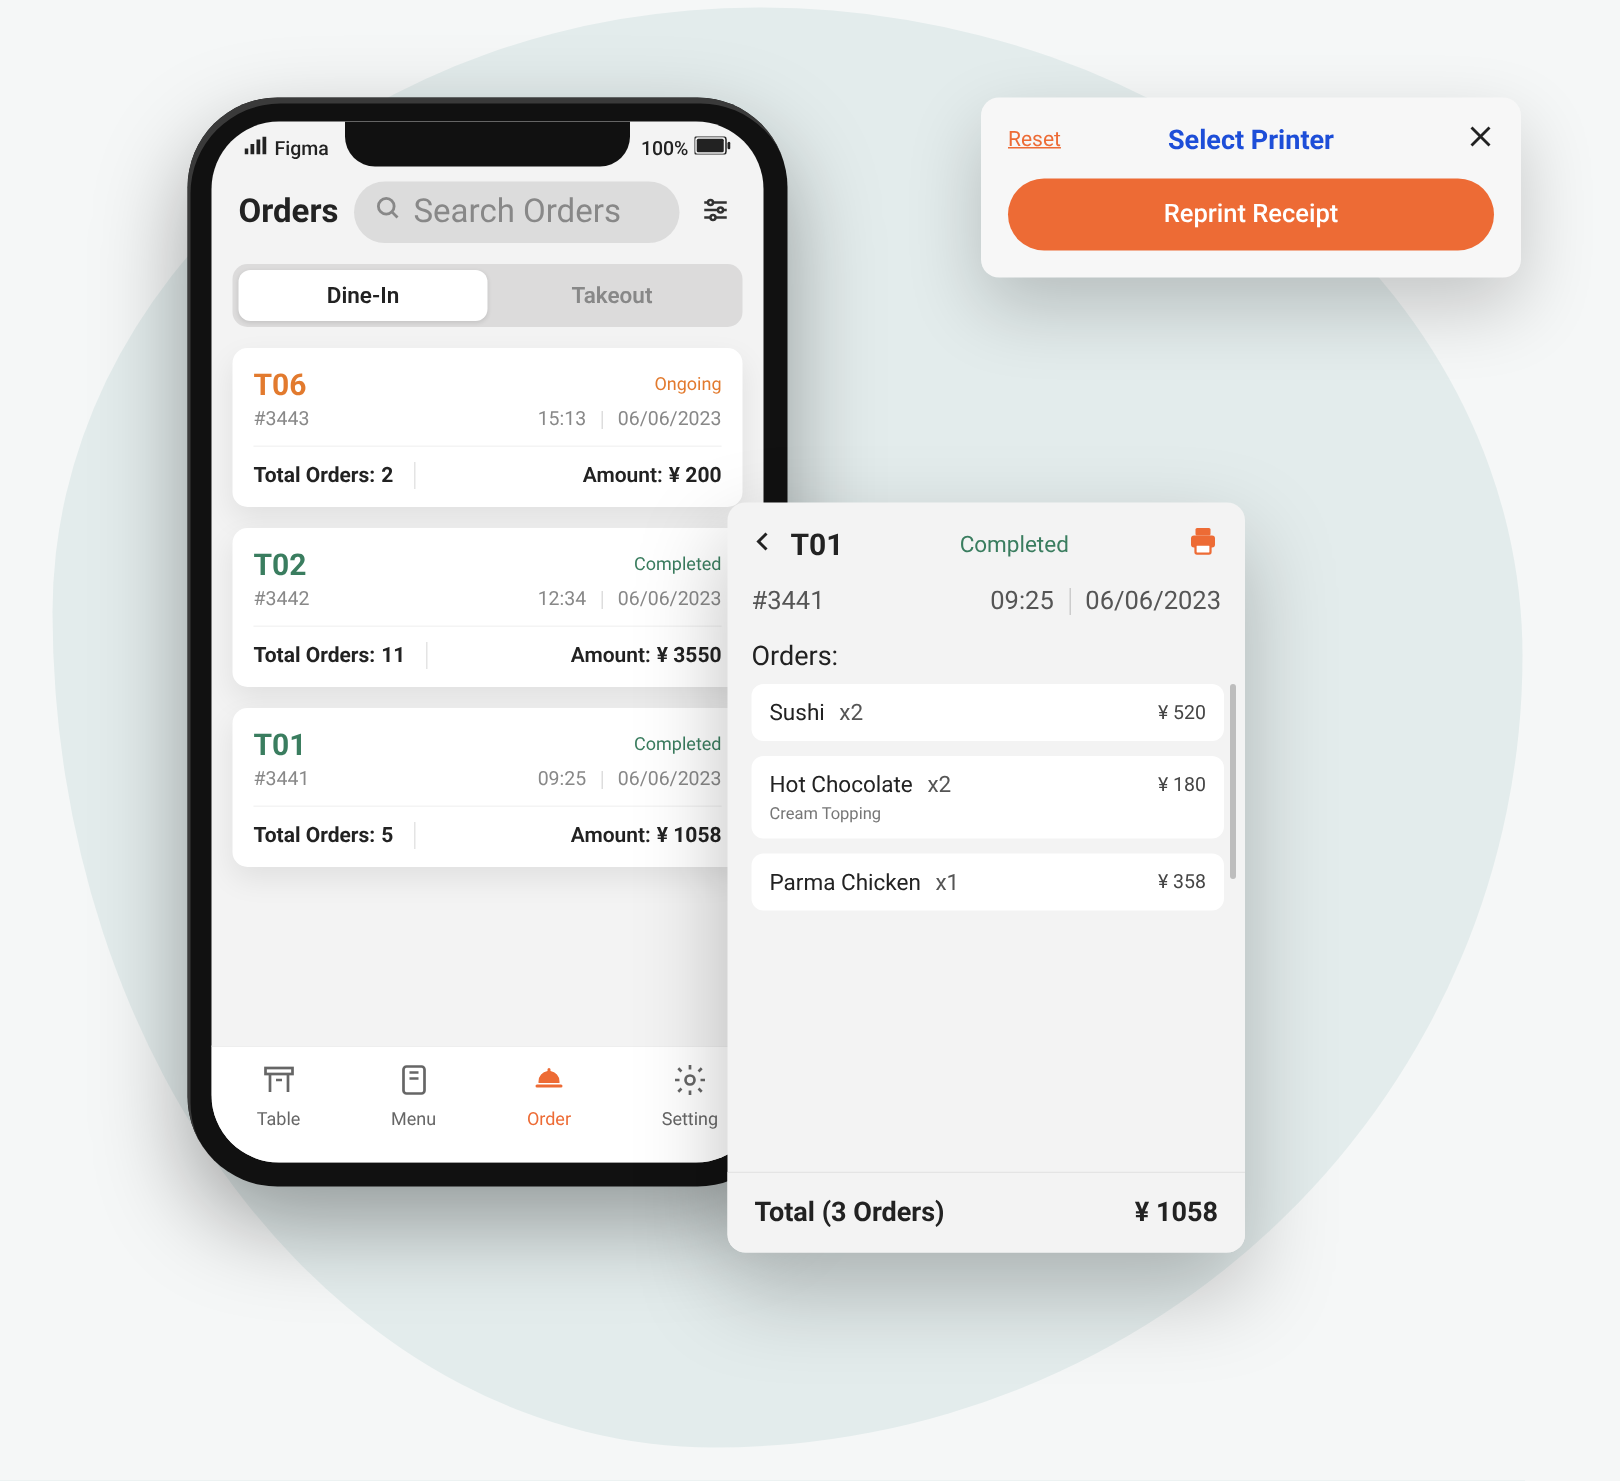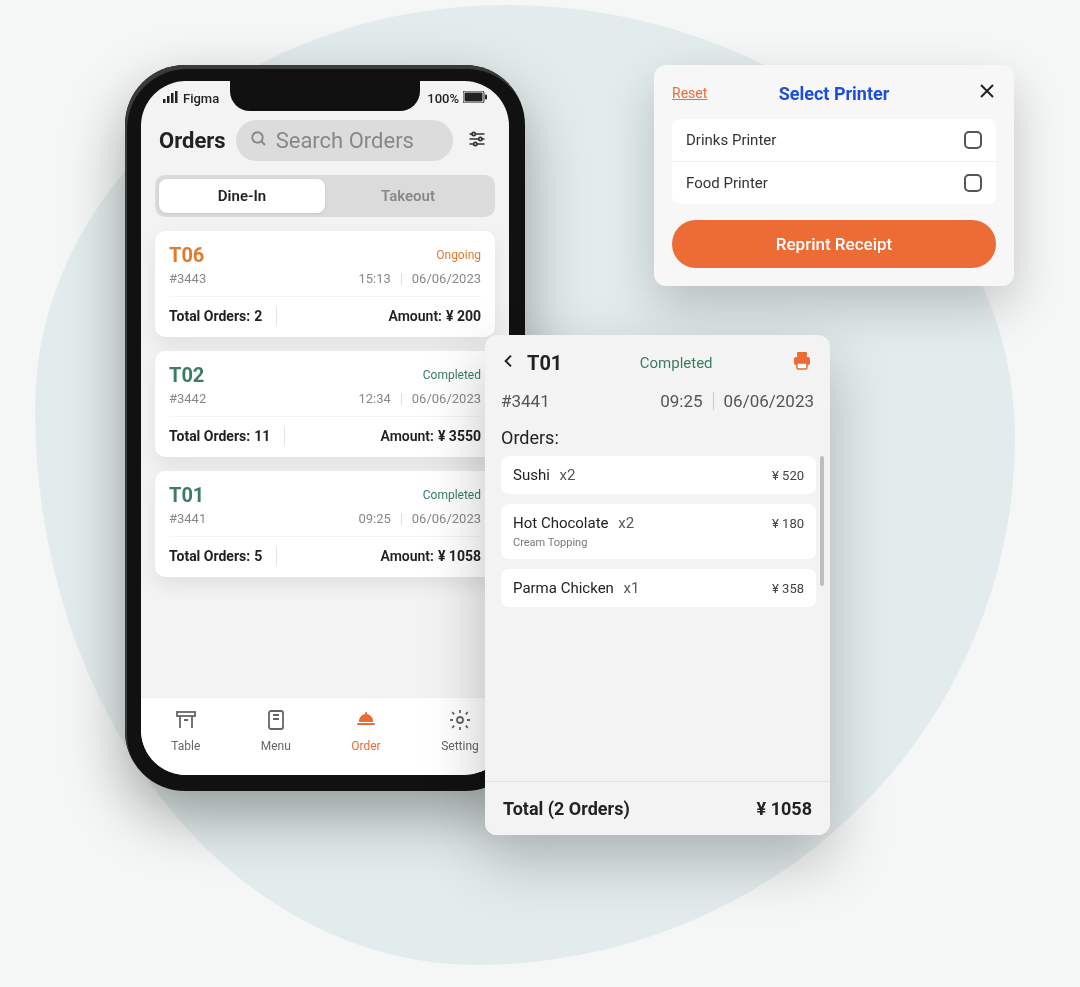--- a/index.html
+++ b/index.html
@@ -312,30 +312,20 @@
   <div class="printer-head">
     <span class="reset-link">Reset</span>
     <span class="printer-title">Select Printer</span>
     <span class="close-x">
       <svg width="18" height="18" viewBox="0 0 24 24" stroke="#222" stroke-width="2.5">
           <line x1="4" y1="4" x2="20" y2="20"></line>
           <line x1="20" y1="4" x2="4" y2="20"></line>
         </svg>
     </span>
   </div>
-  <div class="printer-list" id="printer-list">
-      <div class="printer-row">
-        <span>Drinks Printer</span>
-    <span class="checkbox"></span>
-      </div>
-      <div class="printer-row">
-        <span>Food Printer</span>
-    <span class="checkbox"></span>
-      </div>
-    </div>
   <button class="reprint-btn">Reprint Receipt</button>
 </div>
 
 <div class="detail-panel">
   <div class="detail-head">
     <span class="back-chev">
       <svg width="16" height="20" viewBox="0 0 24 24" fill="none" stroke="#222" stroke-width="3">
           <polyline points="15 4 7 12 15 20"></polyline>
         </svg>
     </span>
@@ -374,16 +364,16 @@
         <div class="item-card">
     <div class="item-row">
       <span class="item-name">Parma Chicken<span class="item-qty">  x1</span></span>
       <span class="item-price">¥ 358</span>
     </div>
     </div>
       </div>
     <div class="scroll-ind"></div>
   </div>
   <div class="detail-total">
-    <span>Total  (2 Orders)</span>
+    <span>Total  (3 Orders)</span>
     <span>¥ 1058</span>
   </div>
 </div>
 
 </body></html>

